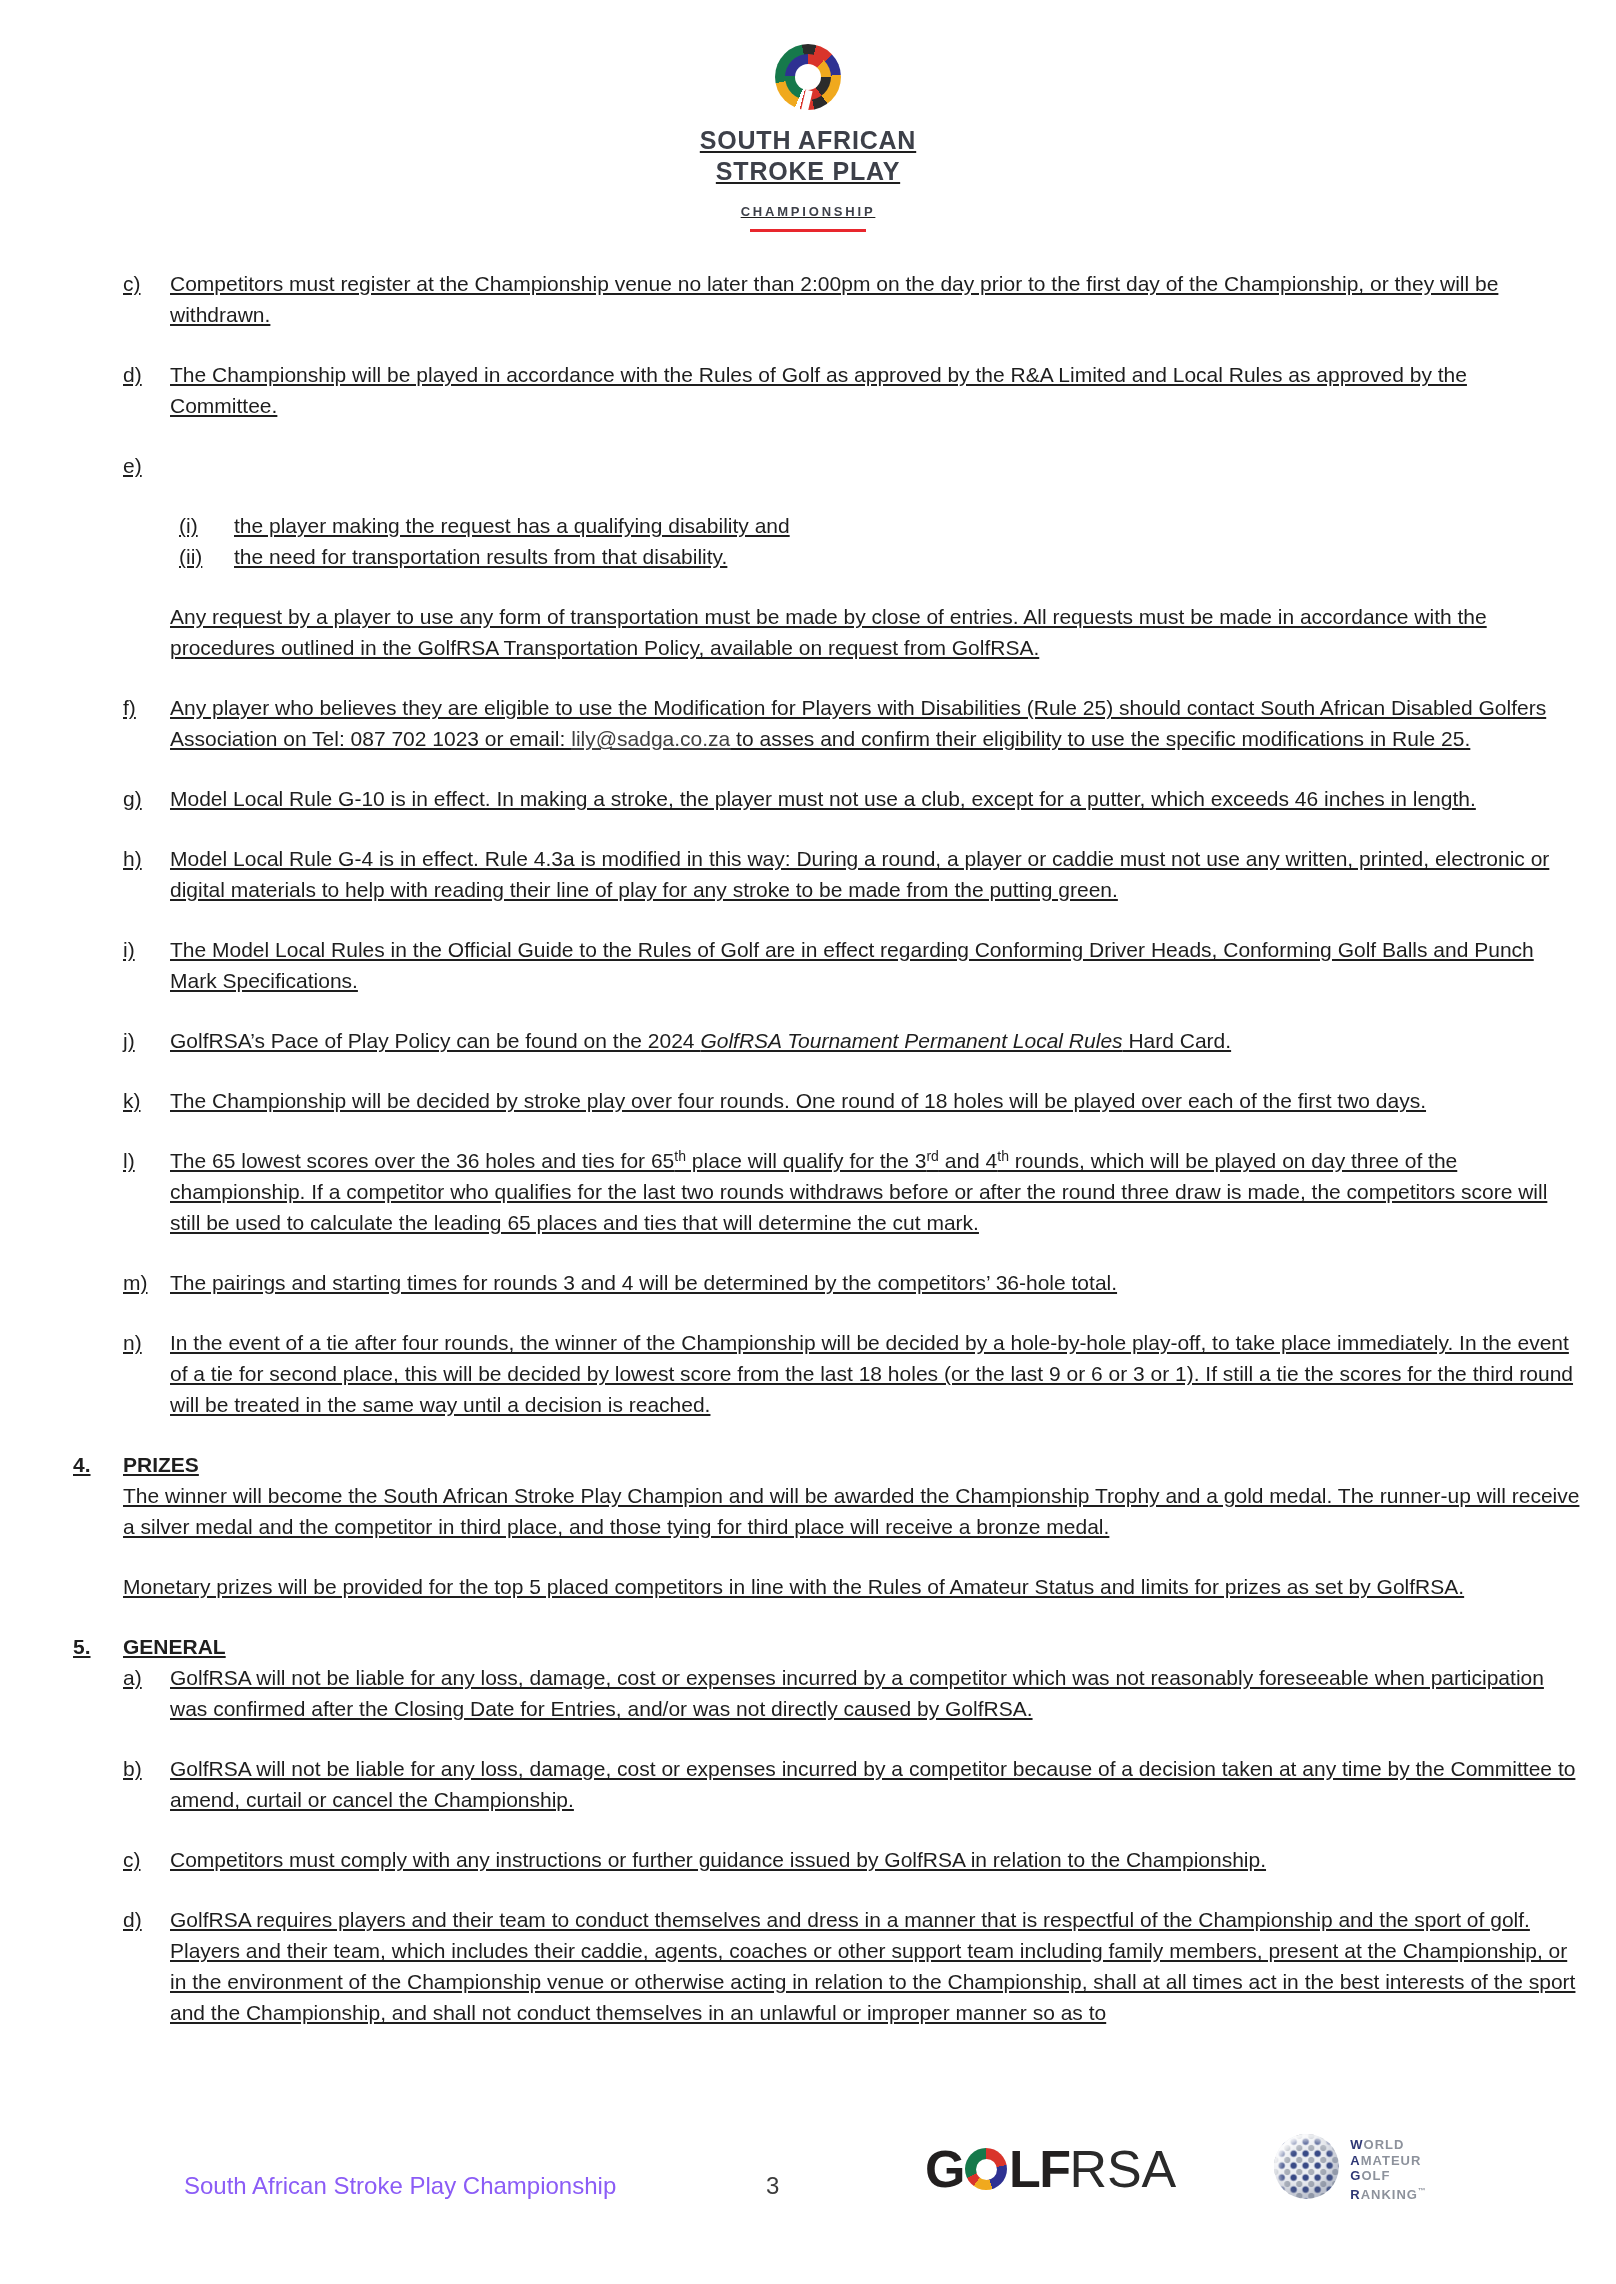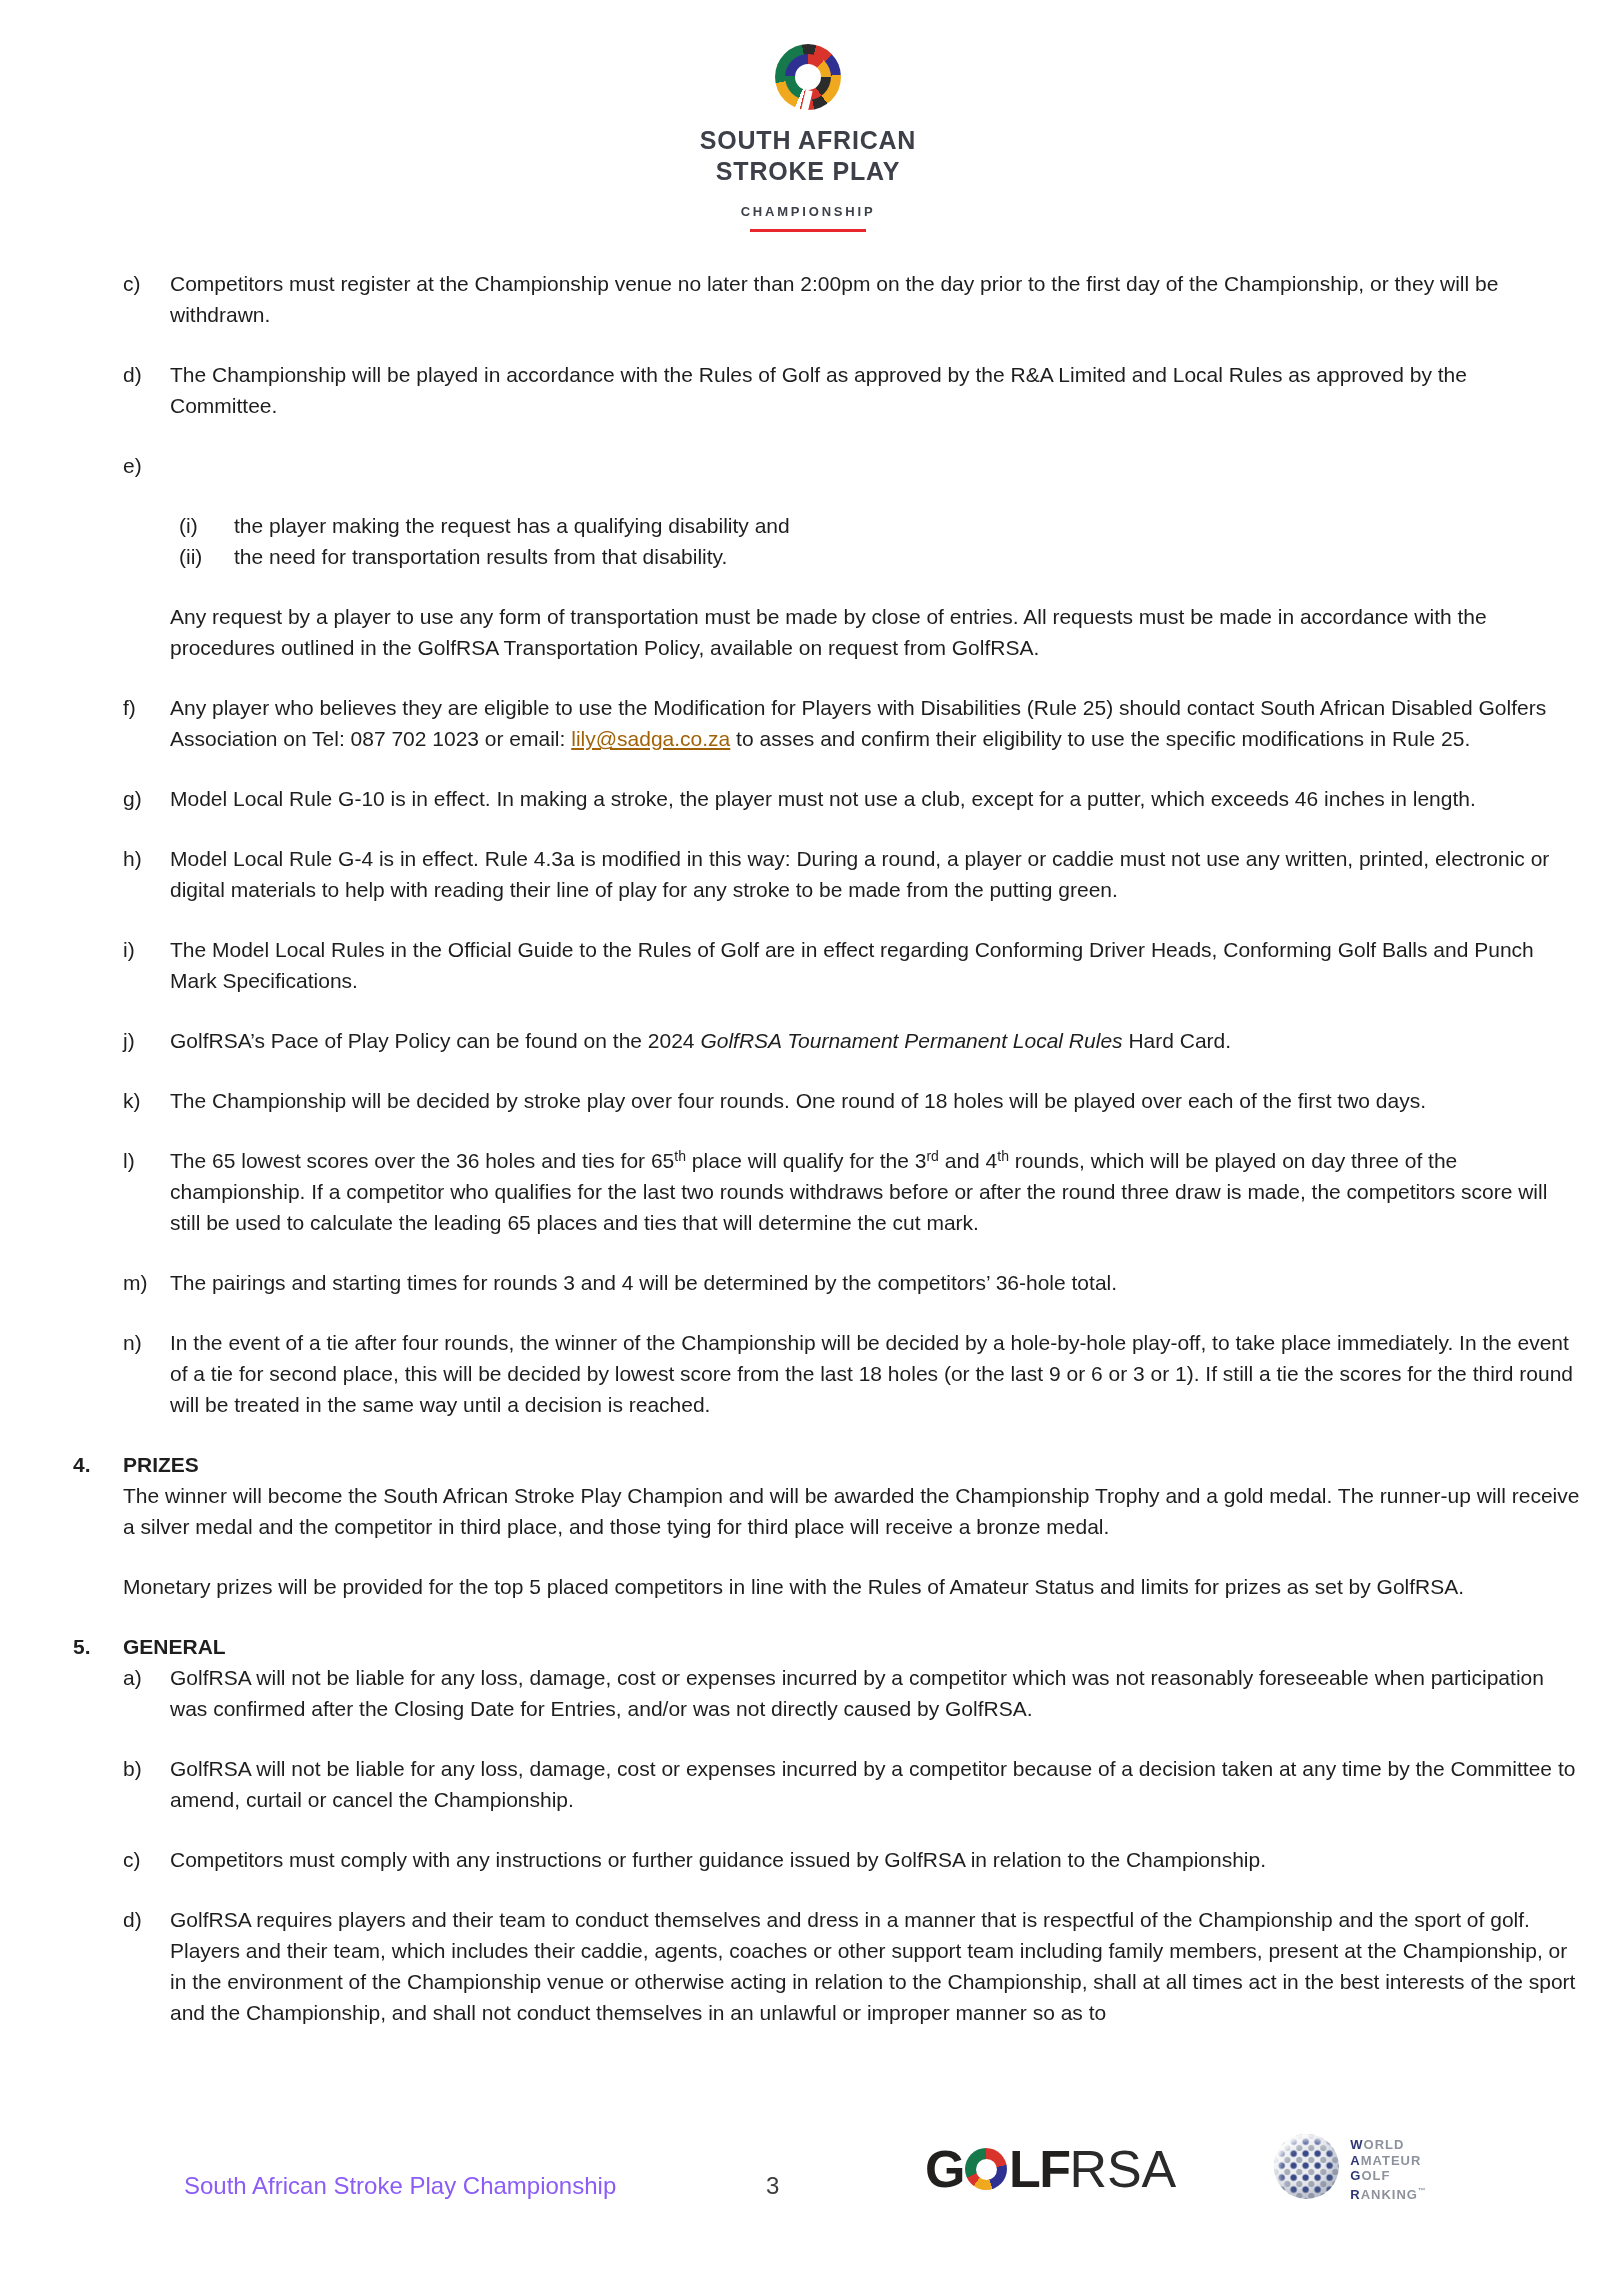--- a/index.html
+++ b/index.html
@@ -1,18 +1,18 @@
 <!DOCTYPE html>
 <html style="font-size:13px"><head>
 <meta charset="utf-8">
 <style>
   html,body { margin:0; padding:0; background:#ffffff; }
   .page {
     position:relative; width:1616px; height:2223px; background:#ffffff;
-    font-family:"Liberation Sans", sans-serif; color:#1e1e1e; overflow:hidden;
+    font-family:"Liberation Sans", sans-serif; color:#1e1e1e; overflow:hidden;text-decoration:underline;
   }
   
   .header { padding-top:44px; text-align:center; }
   .sasp-ring { position:relative; width:66px; height:66px; margin:0 auto; }
   .sasp-ring .outer { position:absolute; inset:0; border-radius:50%;
     background:conic-gradient(from 0deg,
       #2b2b2b 0 4%, #d9342b 4% 13%, #2e3192 13% 24%, #f0a91e 24% 40%,
       #2b2b2b 40% 47%, #d9342b 47% 54%, #ffffff 54% 56.5%, #f0a91e 56.5% 72%,
       #16794b 72% 97%, #2b2b2b 97% 100%); }
   .sasp-ring .inner { position:absolute; inset:9.7px; border-radius:50%;
@@ -33,21 +33,21 @@
   .content { margin-top:36px; font-size:21px; line-height:31px; }
   .rule { display:flex; margin:0 0 29px 0; }
   .rule .lbl { flex:0 0 47px; margin-left:123px; }
   .rule .txt { flex:1; margin:0 36px 0 0; }
   .subrule { display:flex; margin:0; }
   .subrule .lbl { flex:0 0 55px; margin-left:179px; }
   .subrule .txt { flex:1; margin:0 36px 0 0; }
   .subrule-group { margin-bottom:29px; }
   .note { margin:0 36px 29px 170px; }
   p { margin:0; }
-  .email { color:#a16207; text-decoration:underline;text-align:right; }
+  .email { color:#404040; text-decoration:underline;text-align:right; }
   .sup { font-size:14px; vertical-align:7.3px; line-height:0; }
   .ital { font-style:italic; }
 
   .section-head { display:flex; font-weight:700; margin:0 0 0 0; }
   .section-head .sec-num { flex:0 0 50px; margin-left:73px; }
   .section-head.general { margin-top:9.7px; }
   .sec-para { margin:0 36px 29px 123px; }
   .gen-rules .rule:last-child { margin-bottom:0; }
 
   

